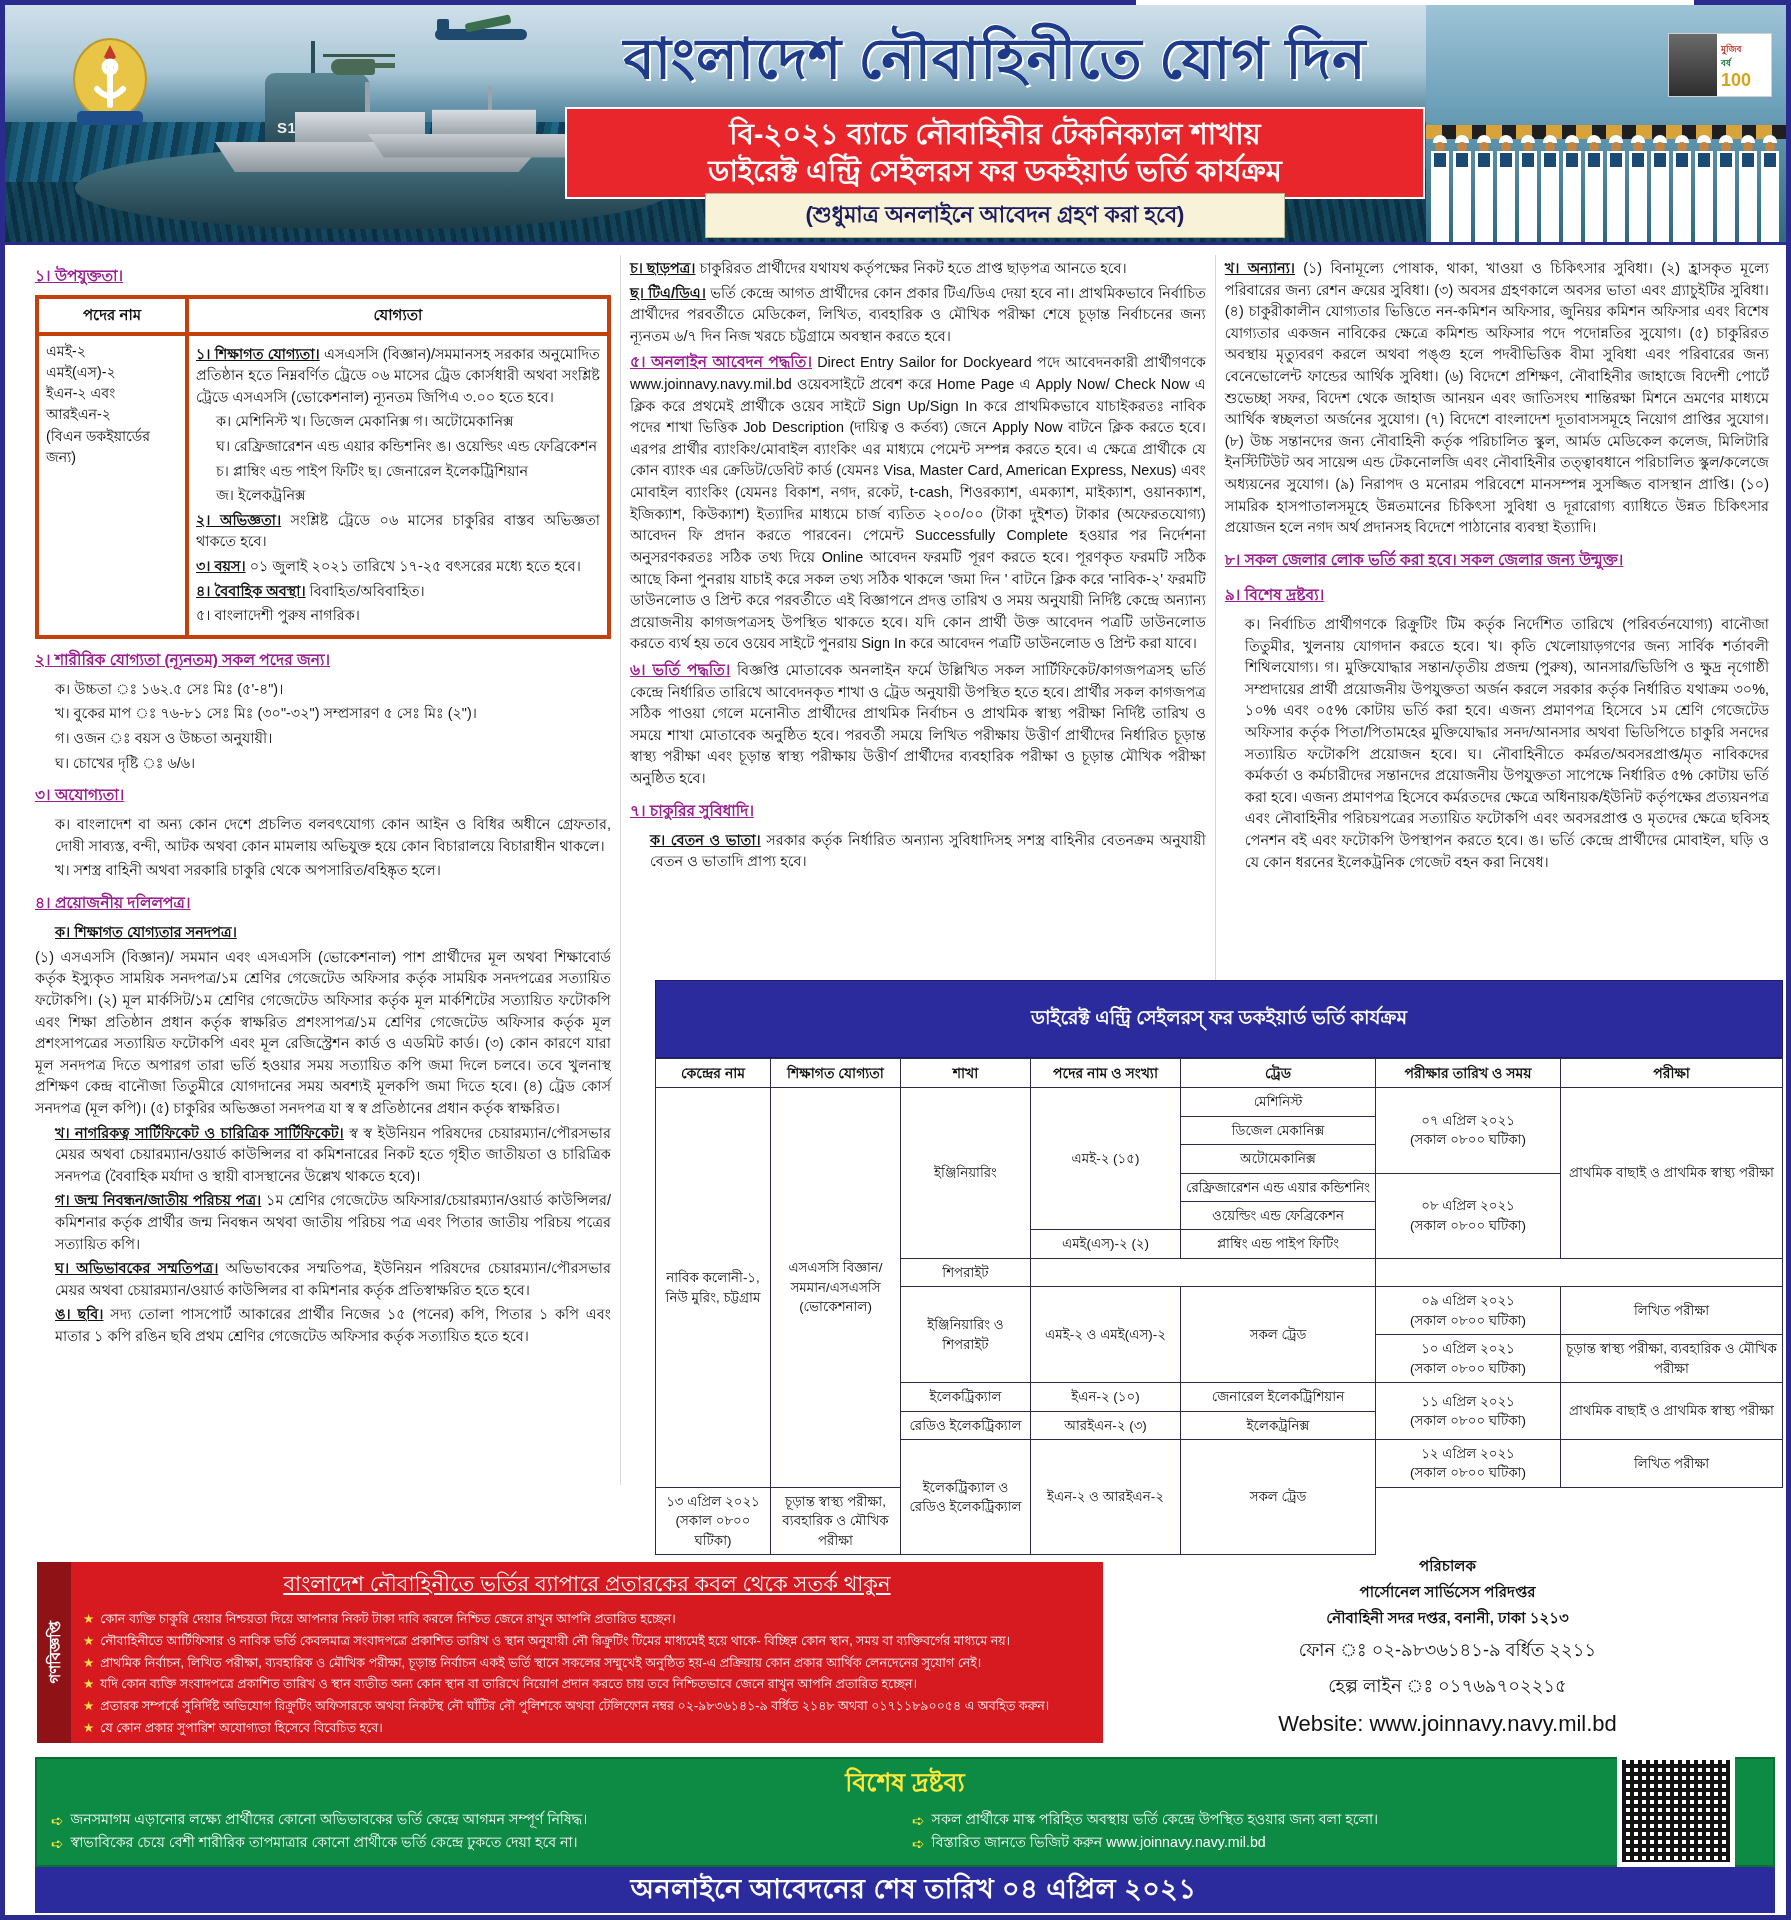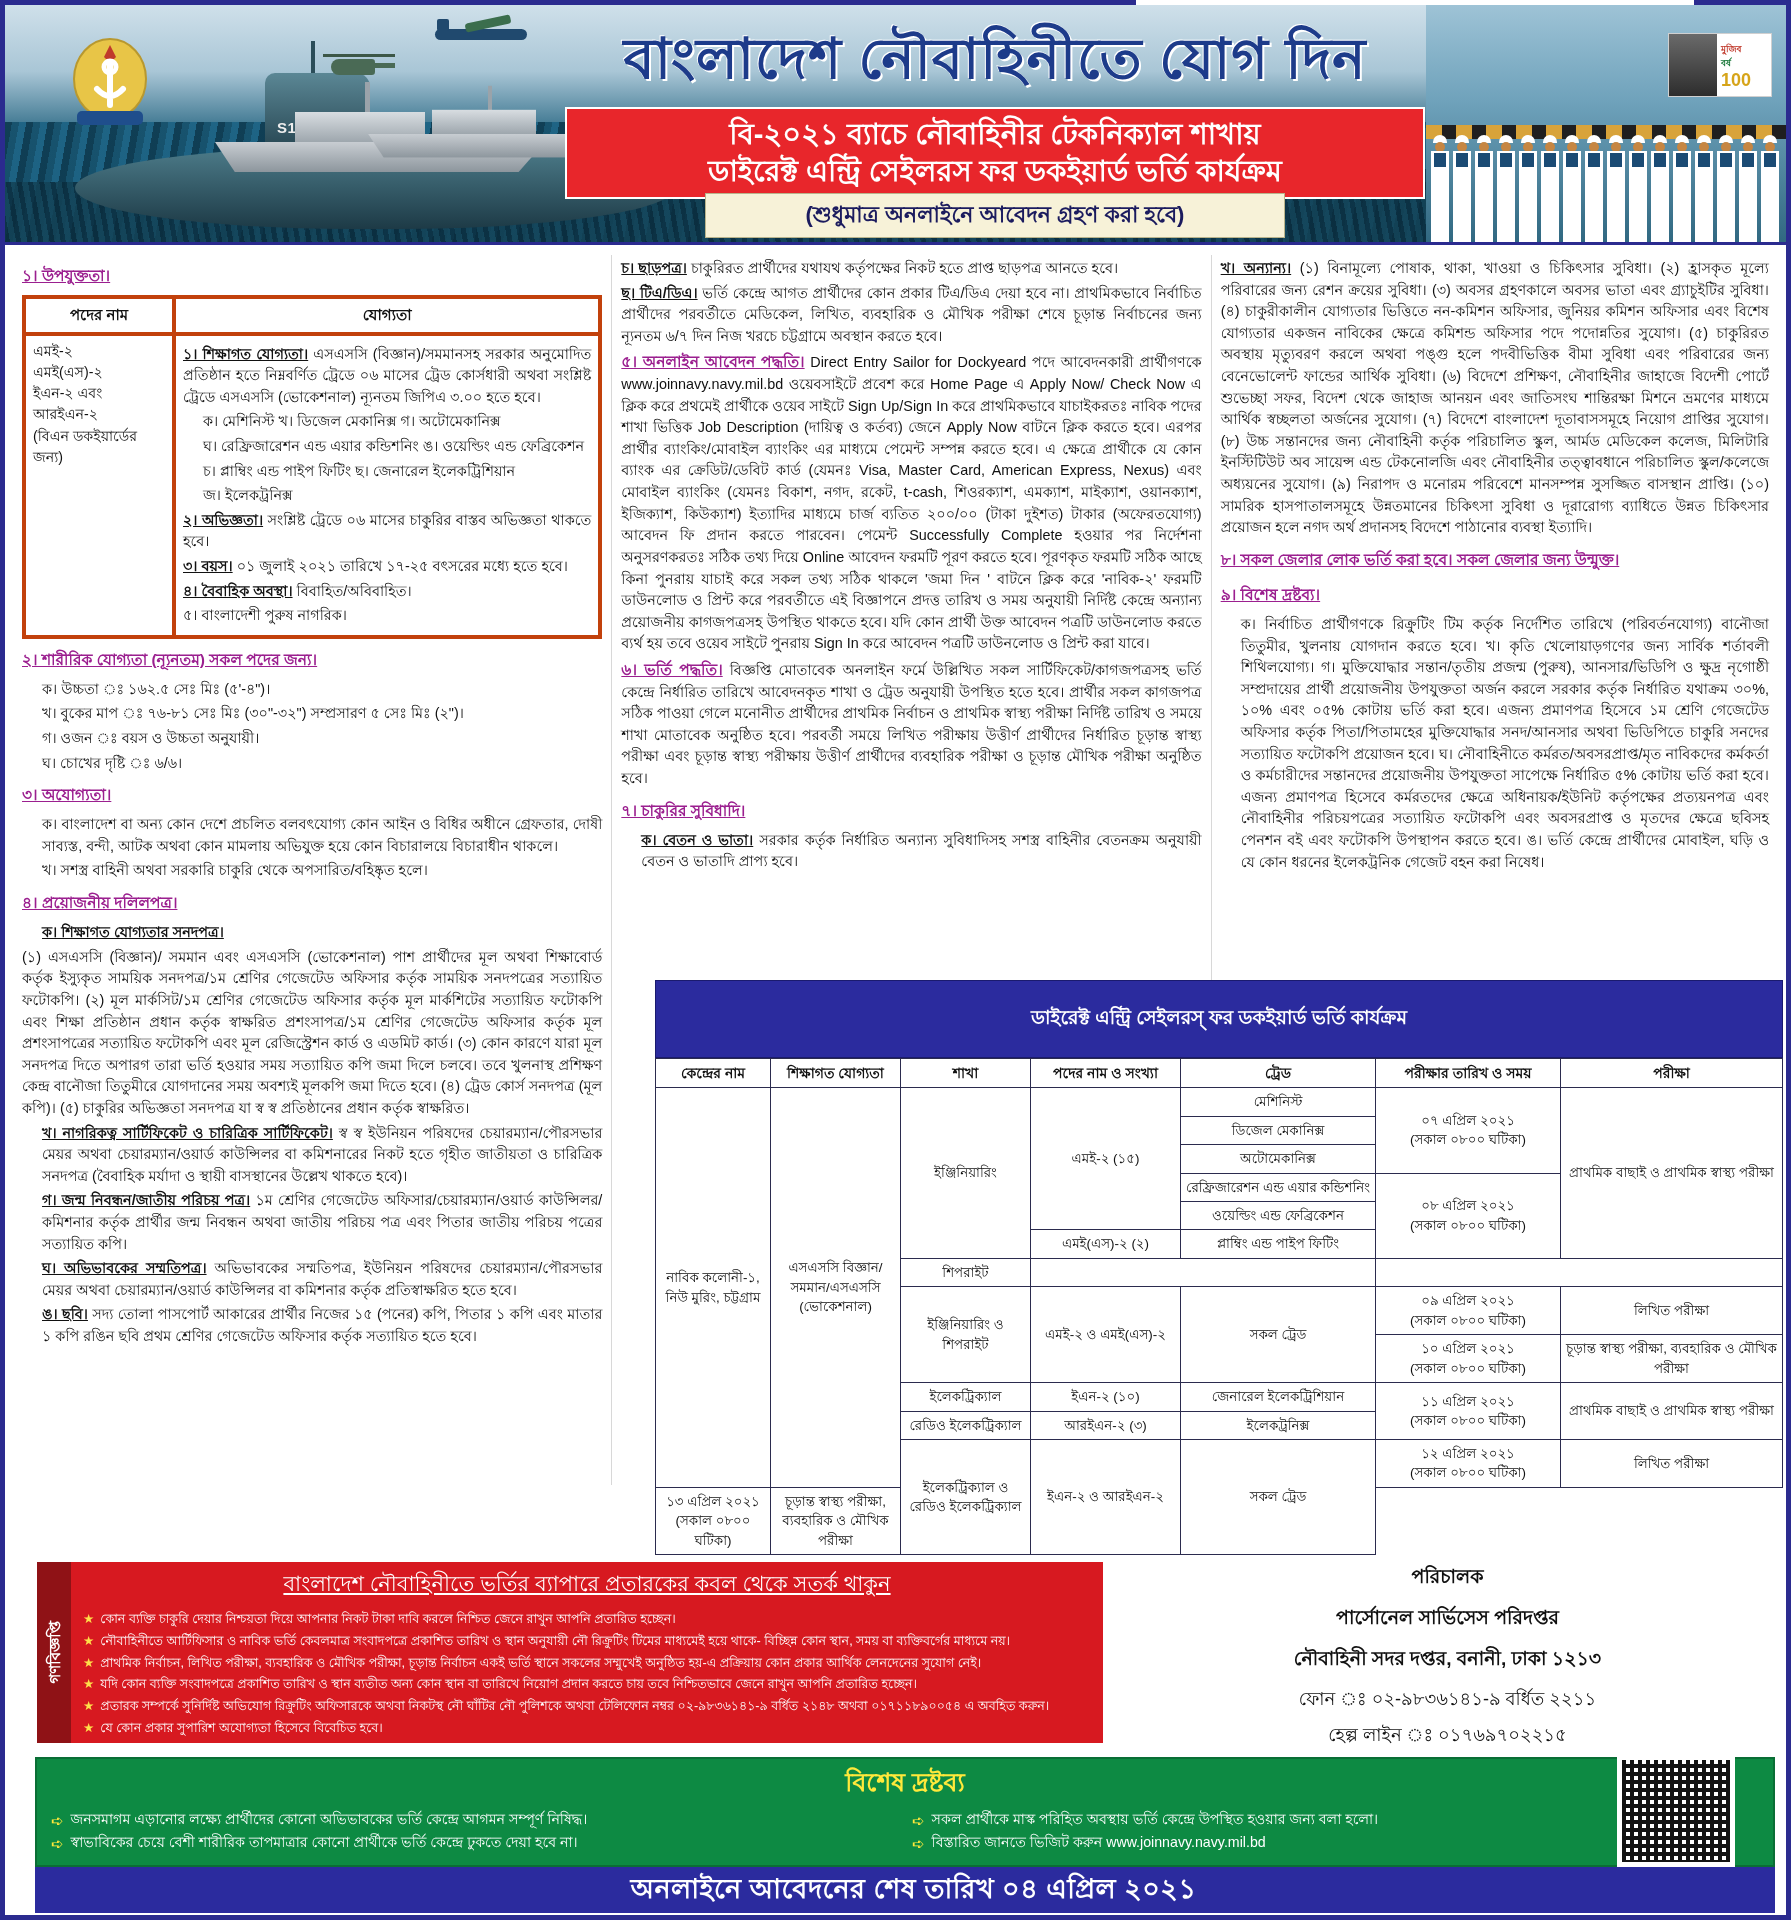--- a/index.html
+++ b/index.html
@@ -125,21 +125,21 @@
     position:absolute; left:700px; top:188px; width:580px;
     background:#f7f2d8; color:#1b1b5e;
     text-align:center; font-size:22px; font-weight:bold;
     padding:3px 8px; border:1px solid #b9b48b;
   }
 
   
   .columns{
     position:relative;
     display:flex;
-    padding:10px 8px 0 8px;
+    padding:10px 8px 0 21px;
     height:1240px;
   }
   .col{ padding:0 9px; }
   .col-l{ width:600px; border-right:1px solid #d8d8d8; }
   .col-m{ width:600px; border-right:1px solid #d8d8d8; }
   .col-r{ width:567px; }
 
   .sec-head{
     color:#9b1f8f; font-weight:bold; font-size:15.5px;
     margin:9px 0 5px 0;
@@ -203,21 +203,21 @@
     color:#fff; font-size:12.6px; line-height:1.45; margin:3.5px 0;
     display:flex; gap:6px;
   }
   .warn-item .st{ color:#ffe04a; }
 
   
   .director{
     position:absolute; left:1115px; top:1548px; width:655px;
     text-align:center; color:#111;
   }
-  .director .l{ font-size:19px; font-weight:bold; margin:9px 0; }
+  .director .l{ font-size:15px; font-weight:bold; margin:1px 0; }
   .director .l2{ font-size:18px; margin:5px 0; }
   .director .web{ font-size:22px; margin-top:8px; }
 
   
   .green{
     position:absolute; left:30px; top:1752px; width:1740px; height:110px;
     background:#0d8a43; border:2px solid #0a6e35;
   }
   .green-title{
     text-align:center; color:#ffe93b; font-weight:bold; font-size:25px;

